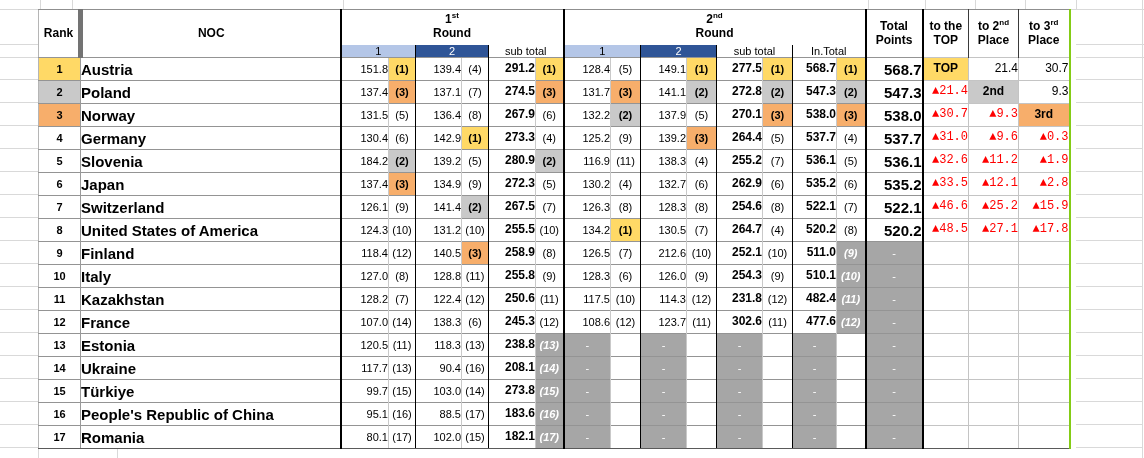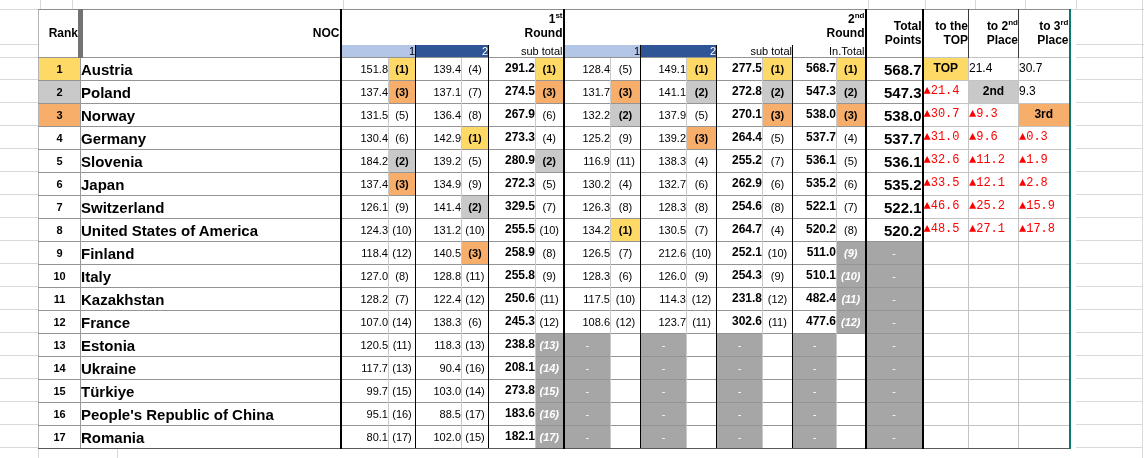--- a/index.html
+++ b/index.html
@@ -10,38 +10,38 @@
   html,body{margin:0;padding:0;background:#fff;}
   #stage{position:relative;width:1144px;height:458px;background:#fff;overflow:hidden;
          font-family:"Liberation Sans","DejaVu Sans",sans-serif;color:#000;}
   .gl{position:absolute;background:var(--grid);}
   .gl.v{width:1px;}
   .gl.h{height:1px;}
   .rowlines{position:absolute;background:repeating-linear-gradient(to bottom,transparent 0,transparent 22px,var(--grid) 22px,var(--grid) 23px);}
   #tbl{position:absolute;left:38px;top:9px;border-collapse:collapse;table-layout:fixed;
        border-top:1px solid #8F8F8F;border-left:1px solid #B5B5B5;background:#fff;}
   #tbl th,#tbl td{box-sizing:border-box;padding:0;line-height:1.15;overflow:hidden;white-space:nowrap;}
-  thead th{font-weight:bold;font-size:12px;text-align:right;vertical-align:middle;background:#fff;}
+  thead th{font-weight:bold;font-size:12px;text-align:center;vertical-align:middle;background:#fff;}
   thead tr.main th{height:35px;}
   thead tr.subhead th{height:13px;font-weight:normal;font-size:11px;}
   thead{border-bottom:1px solid #3a3a3a;}
   th sup{font-size:8px;font-weight:bold;vertical-align:super;line-height:0;}
   .cell-lb{background:var(--lightblue);color:#000;}
   .cell-db{background:var(--darkblue);color:#fff;}
   tbody td{height:23px;border-top:1px solid #949494;font-size:11px;vertical-align:middle;}
   tbody tr:last-child td{border-bottom:1px solid #5a5a5a;}
-  #tbl td:last-child,#tbl th:last-child{border-right:2px solid #0f766e;}
+  #tbl td:last-child,#tbl th:last-child{border-right:2px solid #84cc16;}
   td.rank{font-weight:bold;text-align:center;}
   td.noc{font-weight:bold;font-size:15px;text-align:left;padding-left:5px;border-left:1px solid #9a9a9a;}
   th.hdr-noc{border-left:5px solid #737373;}
   td.val{text-align:right;padding-right:4px;}
   td.sub{font-weight:bold;font-size:12px;margin-left:40px;}
   td.rnk{text-align:center;border-left:1px solid #C9C9C9;}
   td.total{font-weight:bold;font-size:15px;text-align:right;padding-right:6px;}
-  td.chase{font-size:12px;padding-right:5px;border-left:1px solid #C4C4C4;border-top-color:#C4C4C4;}
+  td.chase{font-size:12px;text-align:right;padding-right:5px;border-left:1px solid #C4C4C4;border-top-color:#C4C4C4;}
   th.hsep{border-left:1px solid #3a3a3a;}
   .bg-y{background:var(--gold);font-weight:bold;}
   .bg-s{background:var(--silver);font-weight:bold;}
   .bg-o{background:var(--bronze);font-weight:bold;}
   .rnk-gray{background:var(--gray);color:#fff;font-style:italic;font-weight:bold;}
   td.cell-gray{background:var(--gray);color:#fff;text-align:center;font-weight:normal;font-size:11px;font-style:normal;}
   td.deficit{color:var(--red);font-family:Liberation Mono, monospace;}
   td.medal{text-align:center;font-weight:bold;padding-right:0;}
   .b1{border-left:1px solid #000 !important;}
   .b2{border-left:2px solid #000 !important;}
@@ -265,21 +265,21 @@
           <td class="chase deficit">▲12.1</td>
           <td class="chase deficit">▲2.8</td>
         </tr>
         <tr>
           <td class="rank">7</td>
           <td class="noc">Switzerland</td>
           <td class="val b2">126.1</td>
           <td class="rnk">(9)</td>
           <td class="val b1">141.4</td>
           <td class="rnk bg-s">(2)</td>
-          <td class="val sub b1">329.5</td>
+          <td class="val sub b1">267.5</td>
           <td class="rnk">(7)</td>
           <td class="val b2">126.3</td>
           <td class="rnk">(8)</td>
           <td class="val b1">128.3</td>
           <td class="rnk">(8)</td>
           <td class="val sub b1">254.6</td>
           <td class="rnk">(8)</td>
           <td class="val sub b1">522.1</td>
           <td class="rnk">(7)</td>
           <td class="total b2">522.1</td>

